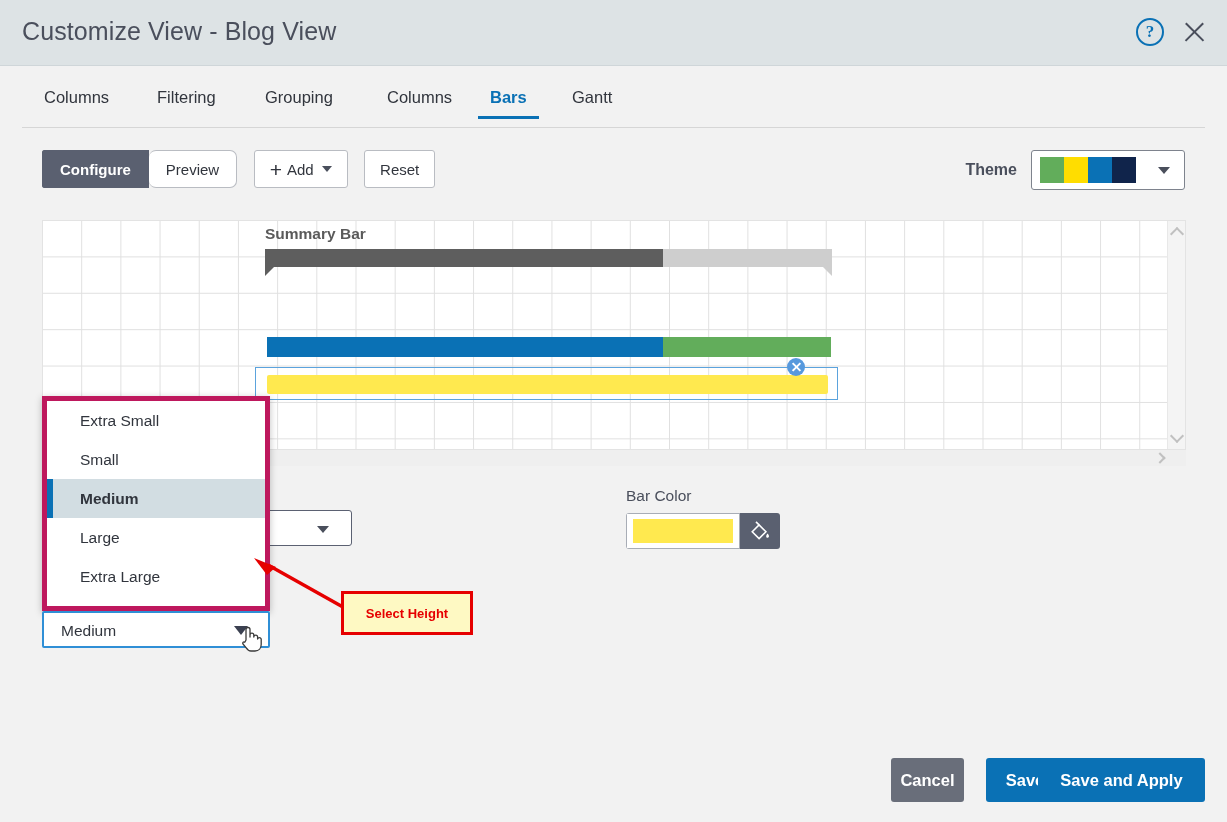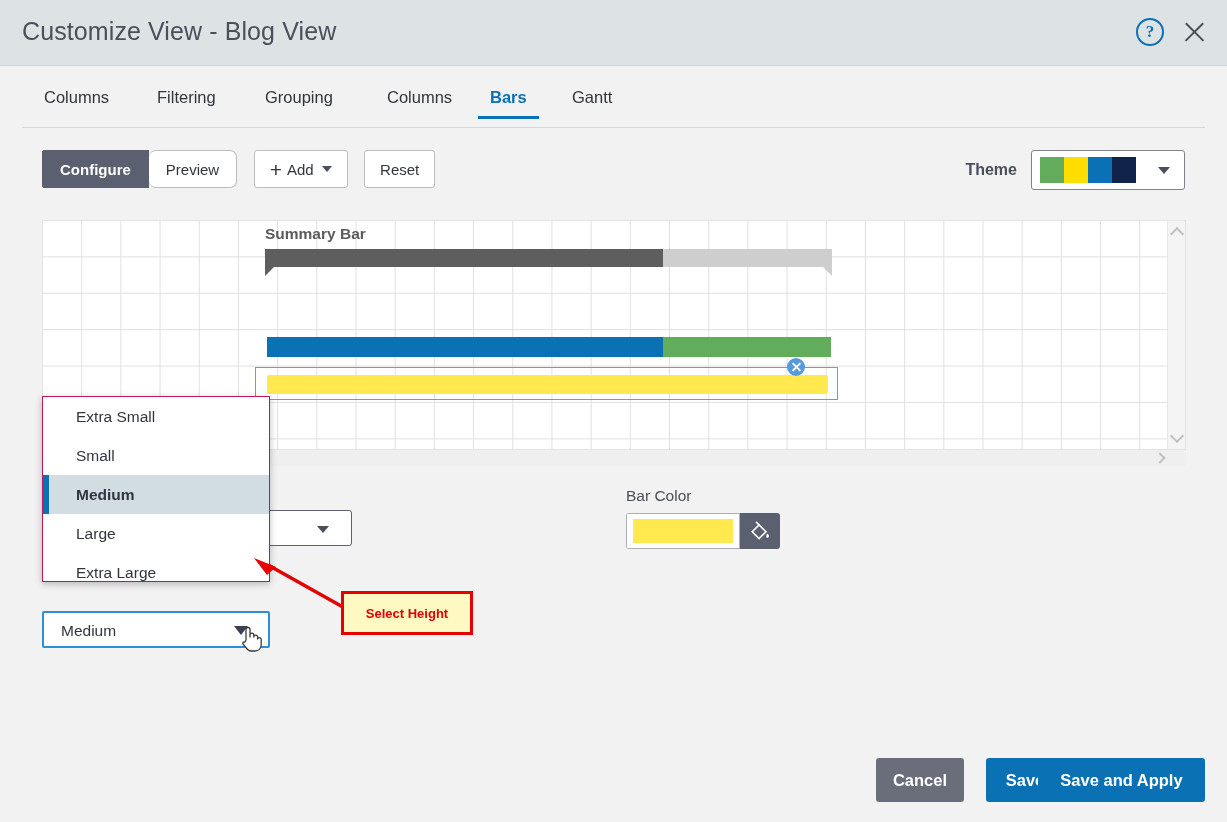--- a/index.html
+++ b/index.html
@@ -252,23 +252,23 @@
   .dd-trigger .tri {
     position: absolute; right: 20px; top: 13px;
     width: 0; height: 0;
     border-left: 7px solid transparent; border-right: 7px solid transparent;
     border-top: 9px solid #3b4050;
   }
   .cursor-hand { position: absolute; left: 238px; top: 622px; z-index: 11; }
 
   .dd-list {
     position: absolute; left: 42px; top: 396px;
-    width: 228px; height: 186px;
+    width: 228px; height: 215px;
     background: #ffffff;
-    border: 1px solid #be185d;
+    border: 5px solid #be185d;
     box-shadow: 0 2px 7px rgba(0,0,0,0.25);
     z-index: 8;
   }
   .dd-item {
     position: relative; height: 39px; line-height: 39px;
     padding-left: 33px; font-size: 15.5px; color: #31353d; cursor: pointer;
   }
   .dd-item.selected {
     background: #d2dde2; font-weight: 700; color: #31353d;
   }
@@ -299,21 +299,21 @@
   .chev-l {
     display: inline-block; width: 9px; height: 9px; margin-right: 10px;
     border-left: 2px solid #ffffff; border-bottom: 2px solid #ffffff;
     transform: rotate(45deg);
   }
   .f-btn {
     position: absolute; top: 14px; height: 44px;
     border-radius: 3px; display: flex; align-items: center; justify-content: center;
     font-size: 16.5px; font-weight: 700; color: #ffffff; cursor: pointer;
   }
-  .f-cancel { right: 263px; width: 88px; background: #696e7a; }
+  .f-cancel { right: 263px; width: 73px; background: #696e7a; }
   .f-save   { right: 163px; width: 78px; background: #0a71b5; }
   .f-apply  { right: 22px;  width: 167px; background: #0a71b5; }
 </style>
 </head>
 <body>
 
 <div id="app">
 
   <div class="titlebar">
     <div class="title">Customize View - Blog View</div>

